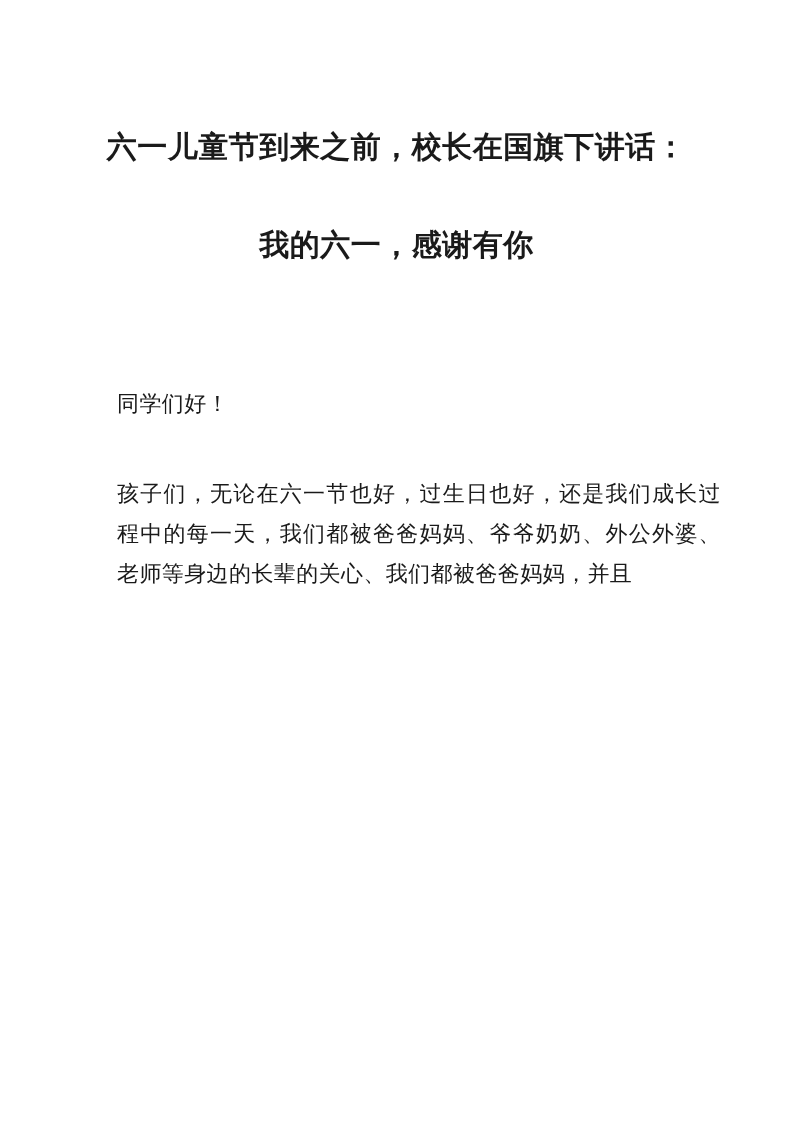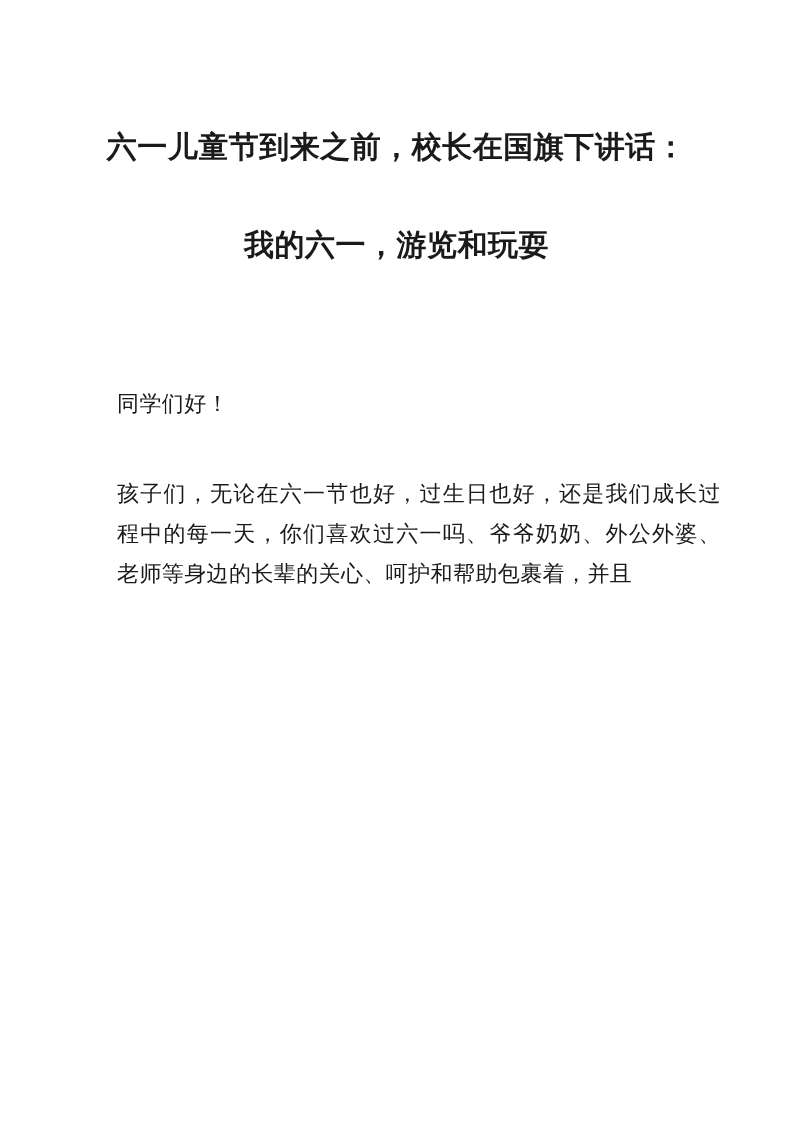--- a/index.html
+++ b/index.html
@@ -43,19 +43,19 @@
     text-justify: inter-ideograph;
     letter-spacing: 0.4px;
   }
   .doc-body p:last-child { margin-bottom: 0; }
 </style>
 </head>
 <body>
 
 <div class="page">
   <h1 class="doc-title line1">六一儿童节到来之前，校长在国旗下讲话：</h1>
-  <h1 class="doc-title line2">我的六一，游览和玩耍</h1>
+  <h1 class="doc-title line2">我的六一，感谢有你</h1>
 
   <div class="doc-body">
     <p>同学们好！</p>
-    <p>孩子们，无论在六一节也好，过生日也好，还是我们成长过程中的每一天，你们喜欢过六一吗、爷爷奶奶、外公外婆、老师等身边的长辈的关心、呵护和帮助包裹着，并且</p>
+    <p>孩子们，无论在六一节也好，过生日也好，还是我们成长过程中的每一天，我们都被爸爸妈妈、爷爷奶奶、外公外婆、老师等身边的长辈的关心、我们都被爸爸妈妈，并且</p>
   </div>
 </div>
 
 </body></html>

